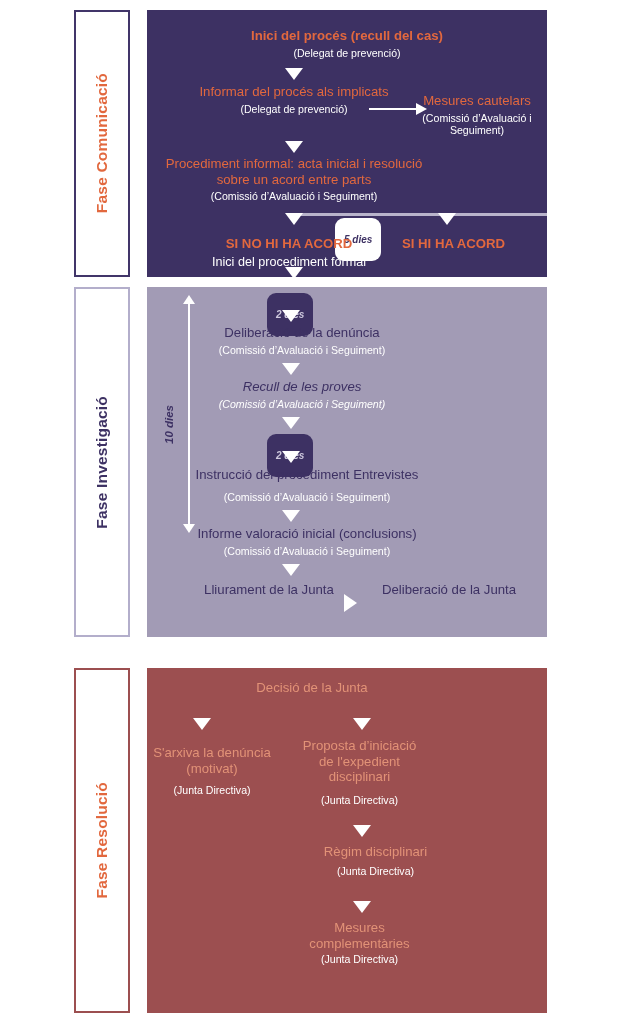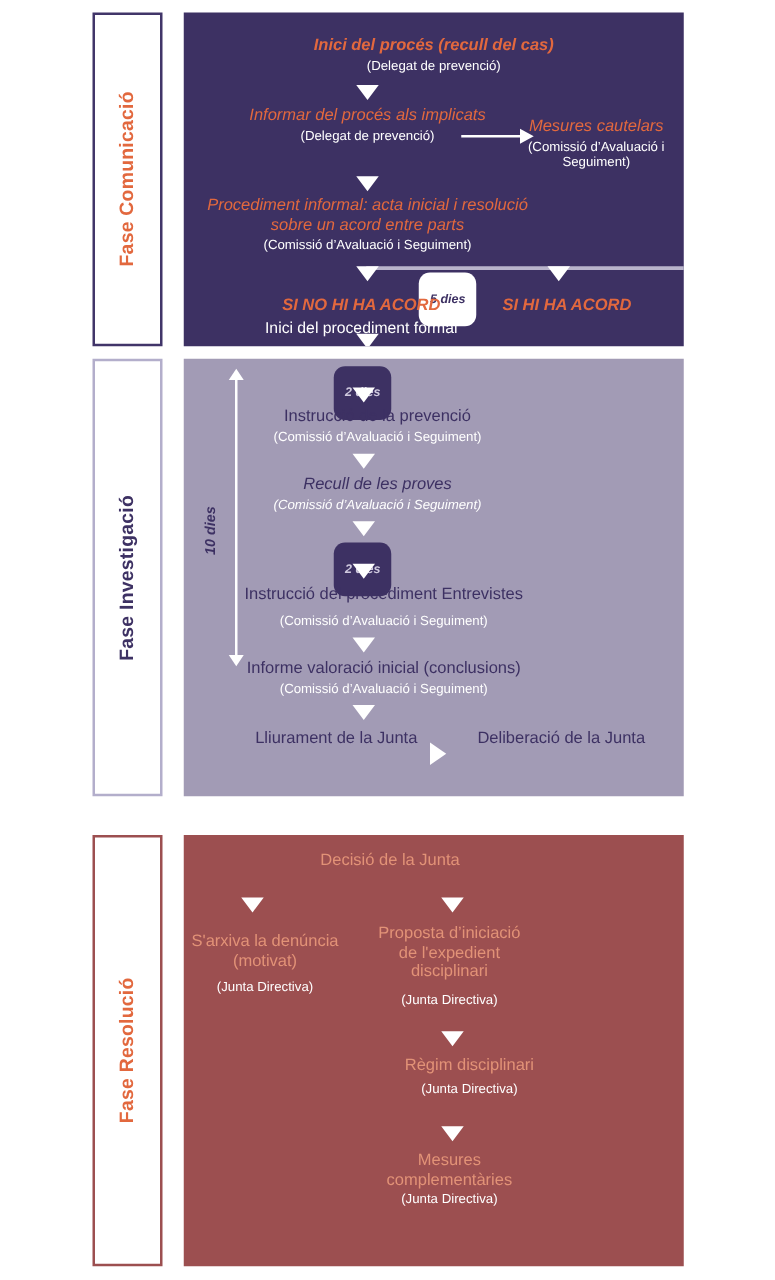--- a/index.html
+++ b/index.html
@@ -70,21 +70,21 @@
     font-size: 13.2px;
   }
   .node .title.bold { font-weight: bold; font-size: 13.2px; }
   .node .sub {
     display: block;
     font-size: 10.6px;
     margin-top: 3px;
   }
 
   
-  #panel-comunicacio .title { color: #E2683E; font-style: italic; }
+  #panel-comunicacio .title { color: #E2683E; }
   #panel-comunicacio .sub   { color: #FFFFFF; }
 
   
   #panel-investigacio .title { color: #3D3163; }
   #panel-investigacio .sub   { color: #FFFFFF; }
 
   
   #panel-resolucio .title { color: #E29277; }
   #panel-resolucio .sub   { color: #FFFFFF; }
 
@@ -238,21 +238,21 @@
     <div class="shaft"></div>
     <div class="head-down"></div>
   </div>
   <div class="v-arrow-label" style="left:16px; top:118px;">10 dies</div>
 
   <div class="badge dark" style="left:120px; top:6px;">2 dies</div>
 
   <div class="arrow-down" style="left:135px; top:23px;"></div>
 
   <div class="node" style="left:10px; top:38px; width:290px;">
-    <span class="title">Instrucció de la prevenció</span>
+    <span class="title">Deliberació de la denúncia</span>
     <span class="sub">(Comissió d’Avaluació i Seguiment)</span>
   </div>
 
   <div class="arrow-down" style="left:135px; top:76px;"></div>
 
   <div class="node" style="left:10px; top:92px; width:290px;font-style:italic;">
     <span class="title">Recull de les proves</span>
     <span class="sub">(Comissió d’Avaluació i Seguiment)</span>
   </div>
 

